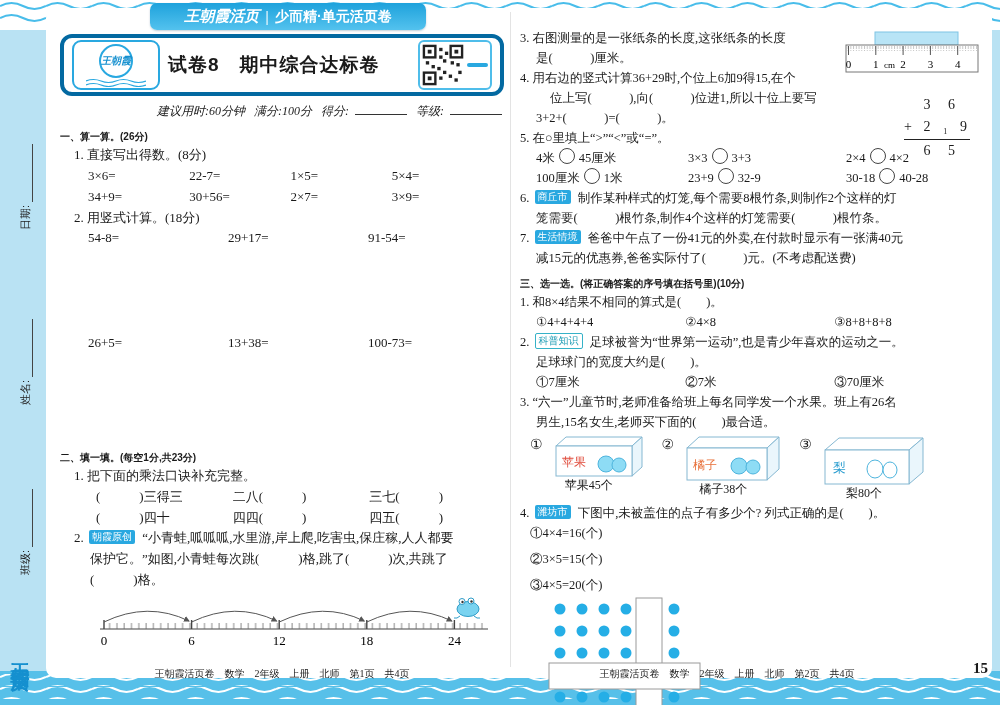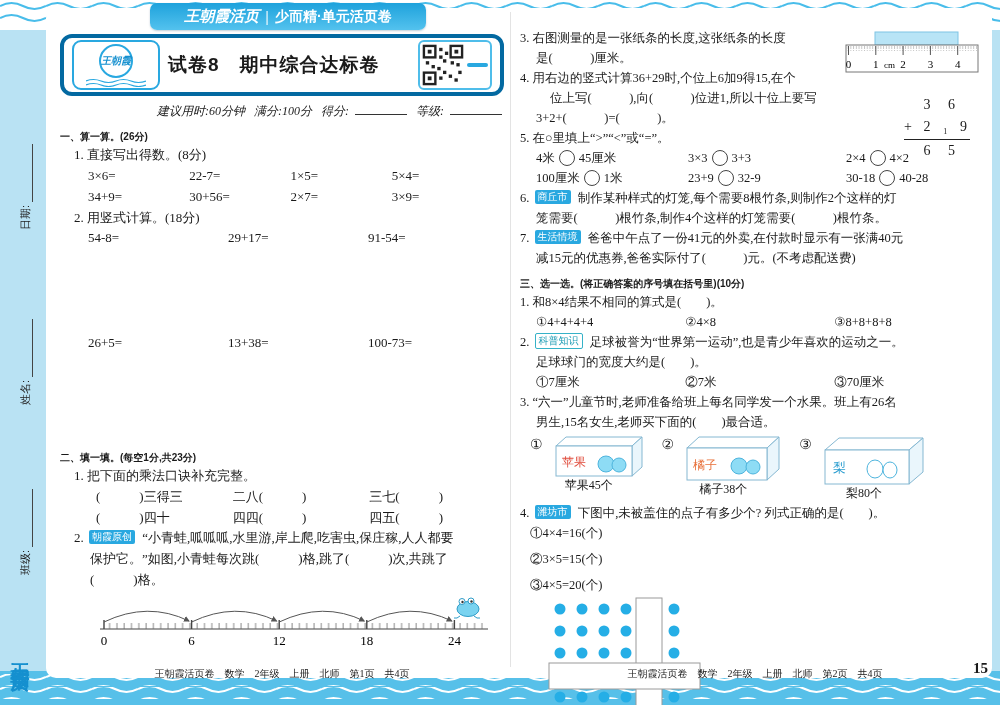--- a/index.html
+++ b/index.html
@@ -75,34 +75,34 @@
   .q-text-indent { margin-left:30px; }
 
   .badge { display:inline-block; font-family:"Liberation Sans",sans-serif; font-size:10px; line-height:1.4; padding:0 3px; border-radius:2px; margin:0 4px 0 2px; vertical-align:2px; }
   .badge-solid { background:#29a8e0; color:#fff; }
   .badge-outline { border:1px solid #35b2c8; color:#1d9cb5; background:#fff; }
 
   .numberline-wrap { margin:4px 0 0 34px; }
 
   .footerL, .footerR { position:absolute; bottom:24px; text-align:center; font-size:10px; color:#222; z-index:4; }
   .footerL { left:60px; width:444px; }
-  .footerR { left:540px; width:430px; }
+  .footerR { left:512px; width:430px; }
   .page-num { position:absolute; right:12px; bottom:28px; font-size:15px; font-weight:bold; z-index:5; }
 
   
   .q3-block, .q4-block { position:relative; }
   .ruler-fig { position:absolute; right:0; top:2px; }
   .vcalc { position:absolute; right:14px; top:26px; width:66px; text-align:right; font-size:14px; }
   .vc-top { padding-right:8px; letter-spacing:7px; }
   .vc-mid { border-bottom:1.5px solid #222; display:flex; justify-content:space-between; padding:0 3px 0 0; }
   .vc-mid .vc-carry { font-size:8px; align-self:flex-end; margin:0 1px; }
   .vc-res { padding-right:8px; letter-spacing:7px; }
 
   .cmp-row { display:flex; margin-left:16px; }
-  .cmp-cell { display:flex; align-items:center; }
+  .cmp-cell { display:flex; }
   .cmp-cell:nth-child(1) { width:152px; }
   .cmp-cell:nth-child(2) { width:158px; }
   .cmp-circle { display:inline-block; width:16px; height:16px; border:1px solid #444; border-radius:50%; margin:0 4px; flex:none; }
 
   .opts { display:flex; margin-left:16px; }
   .opts span { width:33.3%; }
 
   .fruit-row { display:flex; margin:2px 0 0 10px; gap:14px; }
   .fruit { text-align:center; }
   .fruit-top { display:flex; align-items:flex-start; }

